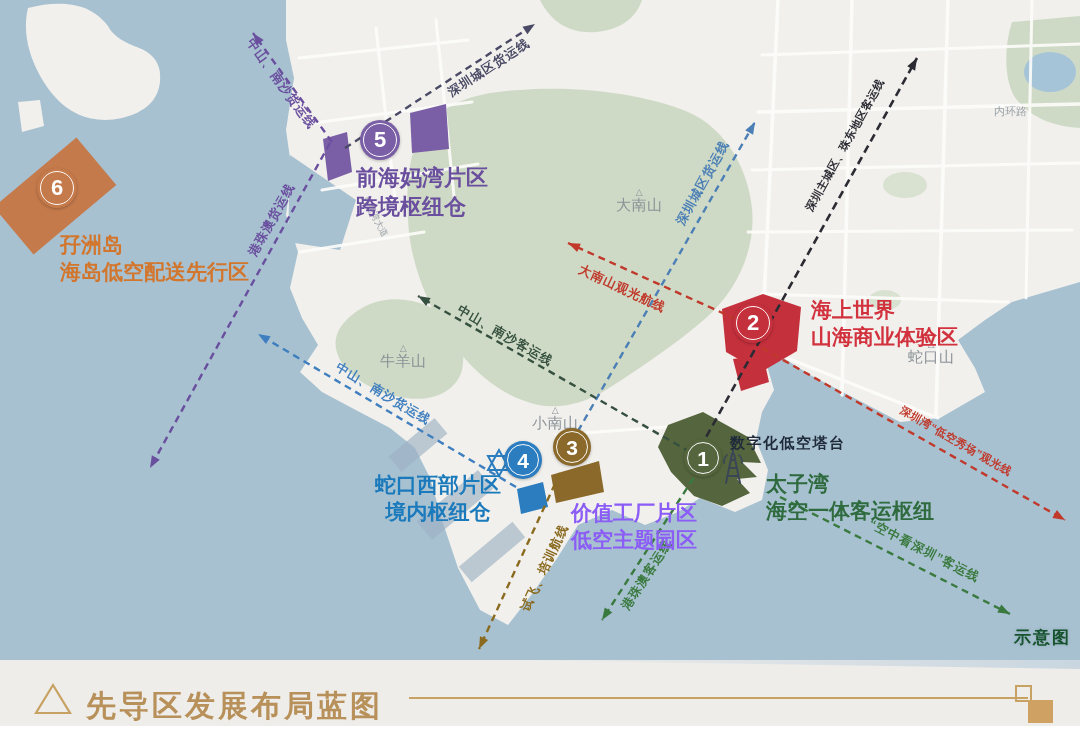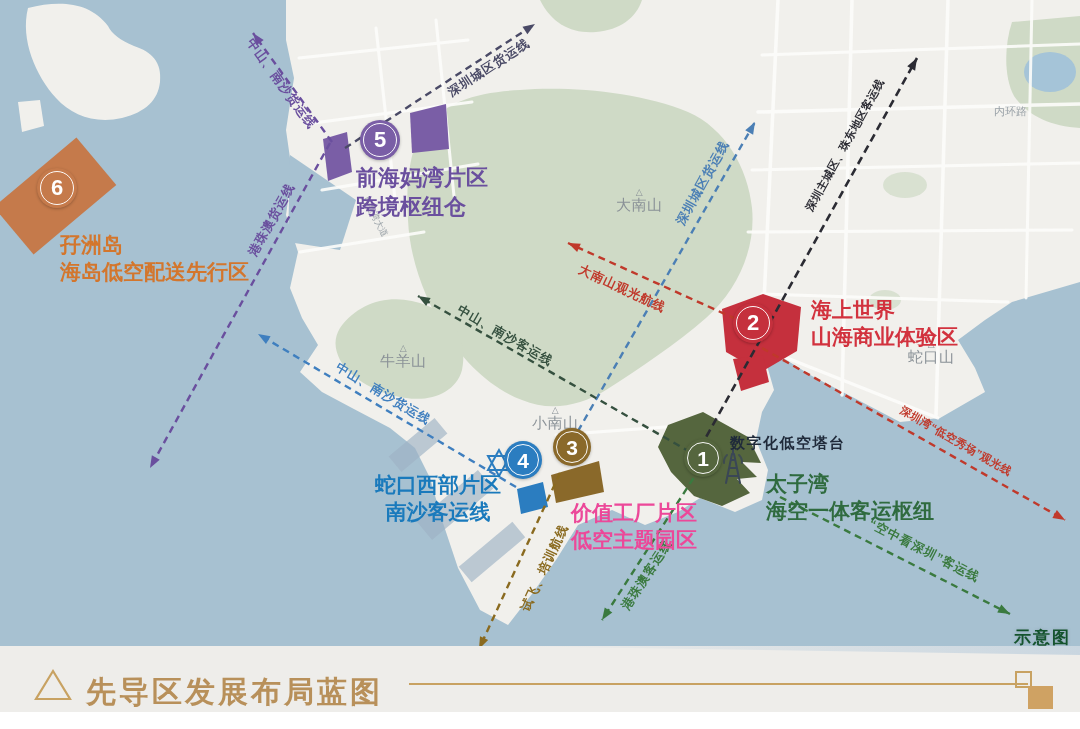--- a/index.html
+++ b/index.html
@@ -39,21 +39,21 @@
   .place .tri{display:block;font-size:9px;}
   .place .nm{display:block;font-size:15px;letter-spacing:.5px;}
 
   .road-label{position:absolute;z-index:1;font-size:11px;white-space:nowrap;}
   .road-label.rot{font-size:9px;transform:rotate(62deg);transform-origin:center;}
 
   .watermark{position:absolute;z-index:5;font-size:17px;font-weight:600;letter-spacing:2px;
              text-shadow:0 0 3px rgba(120,140,150,.5);}
 
   
-  .footer{position:absolute;left:0;top:646px;width:1080px;height:66px;z-index:6;}
+  .footer{position:absolute;left:0;top:660px;width:1080px;height:66px;z-index:6;}
   .footer-wedge{position:absolute;left:46%;top:0;right:0;height:9px;
                 background:linear-gradient(to right,rgba(202,216,226,0),#c9d6e0);
                 clip-path:polygon(0 0,100% 0,100% 100%);}
   .footer-triangle{position:absolute;left:33px;top:22px;}
   .footer-title{position:absolute;left:86px;top:26px;font-size:30px;font-weight:bold;
                 letter-spacing:3px;white-space:nowrap;}
   .footer-rule{position:absolute;left:409px;top:37px;width:619px;height:2px;}
   .footer-square-outline{position:absolute;left:1015px;top:25px;width:13px;height:13px;
                          border:2px solid;background:transparent;}
   .footer-square-fill{position:absolute;left:1028px;top:40px;width:25px;height:23px;}
@@ -226,27 +226,27 @@
       <div class="l2">海岛低空配送先行区</div>
     </div>
     <div class="zone-label" style="left: 811px; top: 296px; color: rgb(210, 50, 62);">
       <div class="l1">海上世界</div>
       <div class="l2">山海商业体验区</div>
     </div>
     <div class="zone-label" style="left: 766px; top: 462px; color: rgb(47, 107, 63); margin-top: 8px;">
       <div class="l1">太子湾</div>
       <div class="l2">海空一体客运枢纽</div>
     </div>
-    <div class="zone-label" style="left: 571px; top: 499px; color: #ec4899;">
+    <div class="zone-label" style="left: 571px; top: 499px; color: #8b5cf6;">
       <div class="l1">价值工厂片区</div>
       <div class="l2">低空主题园区</div>
     </div>
     <div class="zone-label center" style="left: 362px; top: 449px; width: 152px; color: rgb(26, 122, 188); margin-top: 22px;">
       <div class="l1">蛇口西部片区</div>
-      <div class="l2">南沙客运线</div>
+      <div class="l2">境内枢纽仓</div>
     </div>
 
     <div class="facility-label" style="left: 730px; top: 434px; color: rgb(31, 42, 58);">数字化低空塔台</div>
 
     <div class="marker sm" style="left: 684px; top: 439px; background-color: rgb(85, 102, 62);">
       <span>1</span>
     </div>
     <div class="marker" style="left: 733px; top: 303px; background-color: rgb(197, 48, 61);">
       <span>2</span>
     </div>

